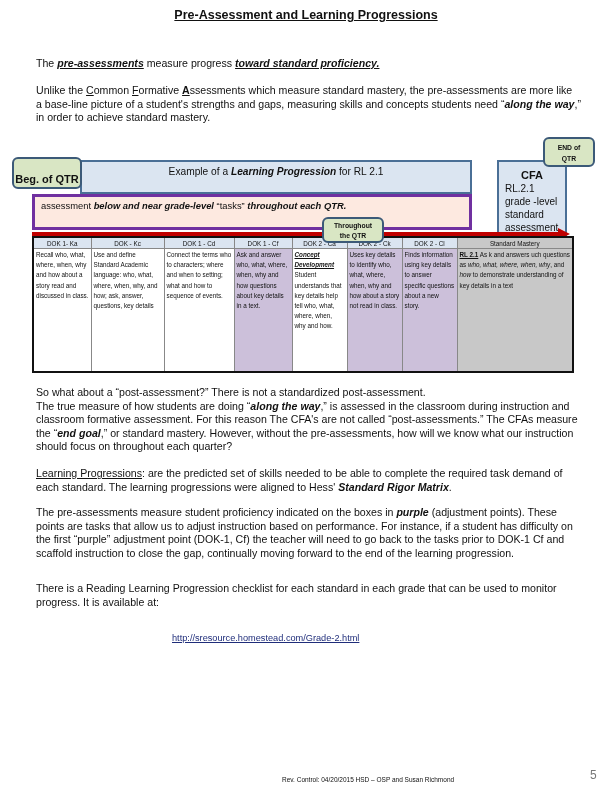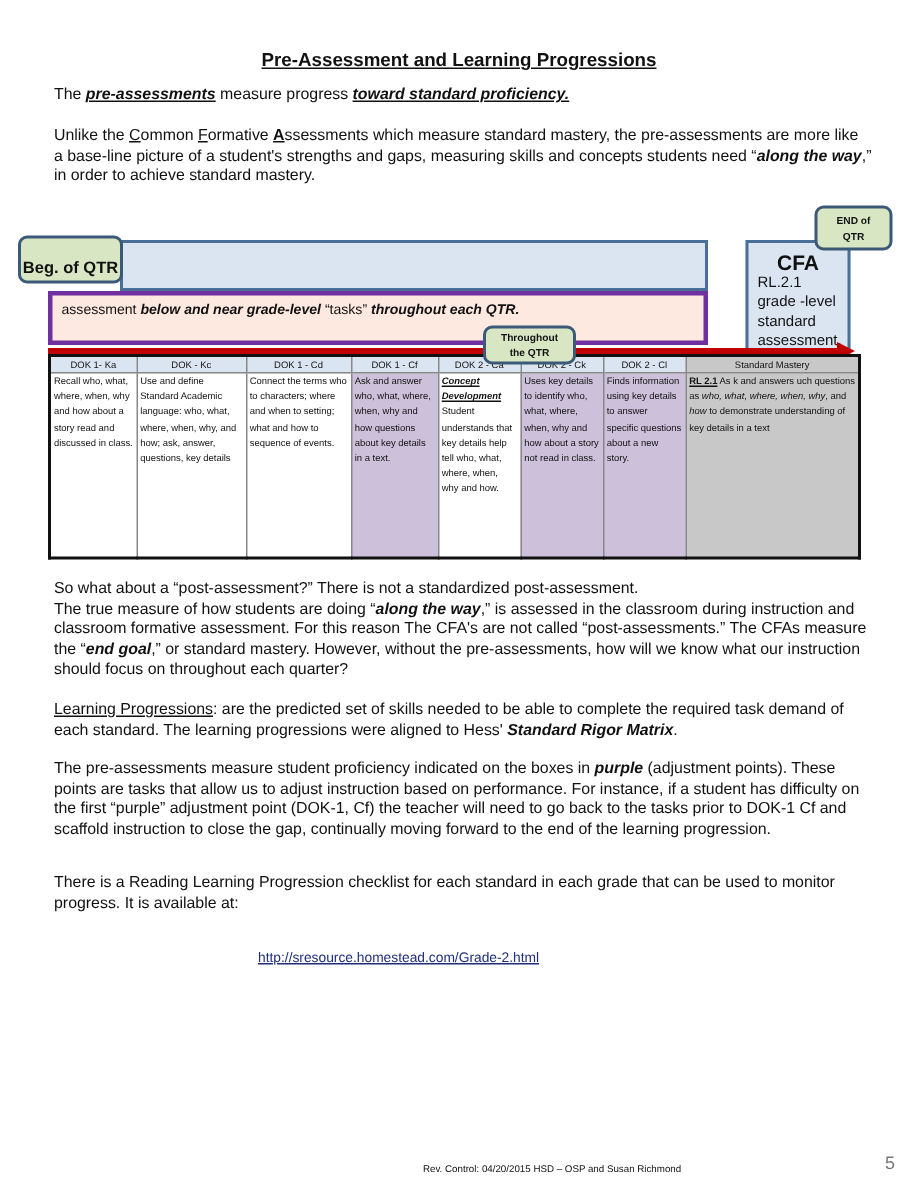--- a/index.html
+++ b/index.html
@@ -1,18 +1,18 @@
 <!DOCTYPE html>
 <html><head>
 <meta charset="utf-8">
 <style>
   html, body { margin:0; padding:0; background:#fff; }
   body { width:612px; height:792px; position:relative; font-family:"Liberation Sans", sans-serif; color:#111; overflow:hidden; }
   .abs { position:absolute; }
-  .title { left:0; width:612px; top:33px; text-align:center; font-size:12.5px; font-weight:bold; text-decoration:underline; }
+  .title { left:0; width:612px; top:8px; text-align:center; font-size:12.5px; font-weight:bold; text-decoration:underline; }
   .para { left:36px; width:545px; font-size:10.6px; line-height:13.6px; }
   .u { text-decoration:underline; }
   .bi { font-weight:bold; font-style:italic; }
   .bu { font-weight:bold; text-decoration:underline; }
   .bui { font-weight:bold; font-style:italic; text-decoration:underline;margin-top:36px; }
 
   .qtr-box { background:#d9e6c4; border:2px solid #3c5a78; border-radius:6px; text-align:center; font-weight:bold; box-sizing:border-box; }
   .header-box { left:80px; top:160px; width:392px; height:34px; background:#dbe5f1; border:2px solid #4a6f96; box-sizing:border-box; text-align:center; font-size:10.2px; line-height:13px; padding-top:3px; }
   .orange-box { left:32px; top:194px; width:440px; height:36px; background:#fde9e0; border:3px solid #7030a0; box-sizing:border-box; font-size:9.4px; line-height:12.5px; padding:3px 0 0 6px; }
   .cfa-box { left:497px; top:160px; width:70px; height:80px; background:#dbe5f1; border:2px solid #4a6f96; box-sizing:border-box; font-size:10px; line-height:13px; padding:2px 6px; overflow:hidden; }
@@ -37,30 +37,31 @@
 
 <div class="abs para" style="top:57px;">
   <span>The </span><span class="bui">pre-assessments</span><span>  measure progress </span><span class="bui">toward standard proficiency.</span>
 </div>
 
 <div class="abs para" style="top:84px;">
   <span>Unlike the </span><span class="u">C</span><span>ommon </span><span class="u">F</span><span>ormative </span><span class="bu">A</span><span>ssessments which measure standard mastery, the pre-assessments are more like a base-line picture of a student's strengths and gaps, measuring skills and concepts students need “</span><span class="bi">along the way</span><span>,” in order to achieve standard mastery.</span>
 </div>
 
 <div class="abs header-box">
+  <div><span>Example of a </span><span class="bi">Learning Progression</span><span> for RL 2.1</span></div>
 </div>
 
 <div class="abs orange-box">
   <div><span>assessment </span><span class="bi">below and near grade-level</span><span>  “tasks” </span><span class="bi">throughout each QTR.</span></div>
 </div>
 
 <div class="abs qtr-box" style="left:12px; top:157px; width:70px; height:32px; font-size:11px; line-height:13px; padding-top:14px;">Beg. of QTR</div>
 
 <div class="abs cfa-box">
-  <div style="text-align:center; font-weight:bold; font-size:14px; margin-top:5px;">CFA</div>
+  <div style="text-align:center; font-weight:bold; font-size:11px; margin-top:5px;">CFA</div>
   <div>RL.2.1 grade -level standard assessment.</div>
 </div>
 
 <div class="abs qtr-box" style="left:543px; top:137px; width:52px; height:30px; font-size:6.8px; line-height:11px; padding:3px 8px 0;">END of QTR</div>
 
 <div class="abs arrow-bar"></div>
 <div class="abs arrow-head"></div>
 
 <table class="lp">
   <colgroup>

